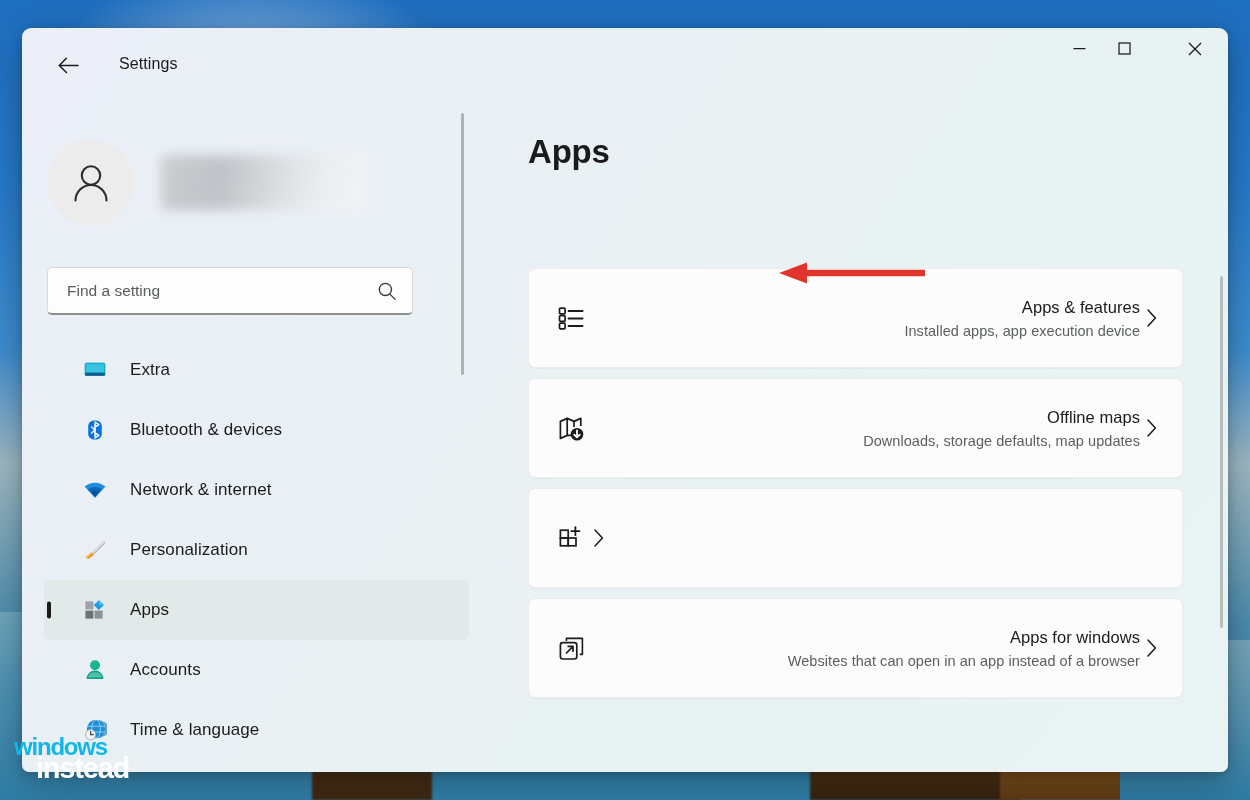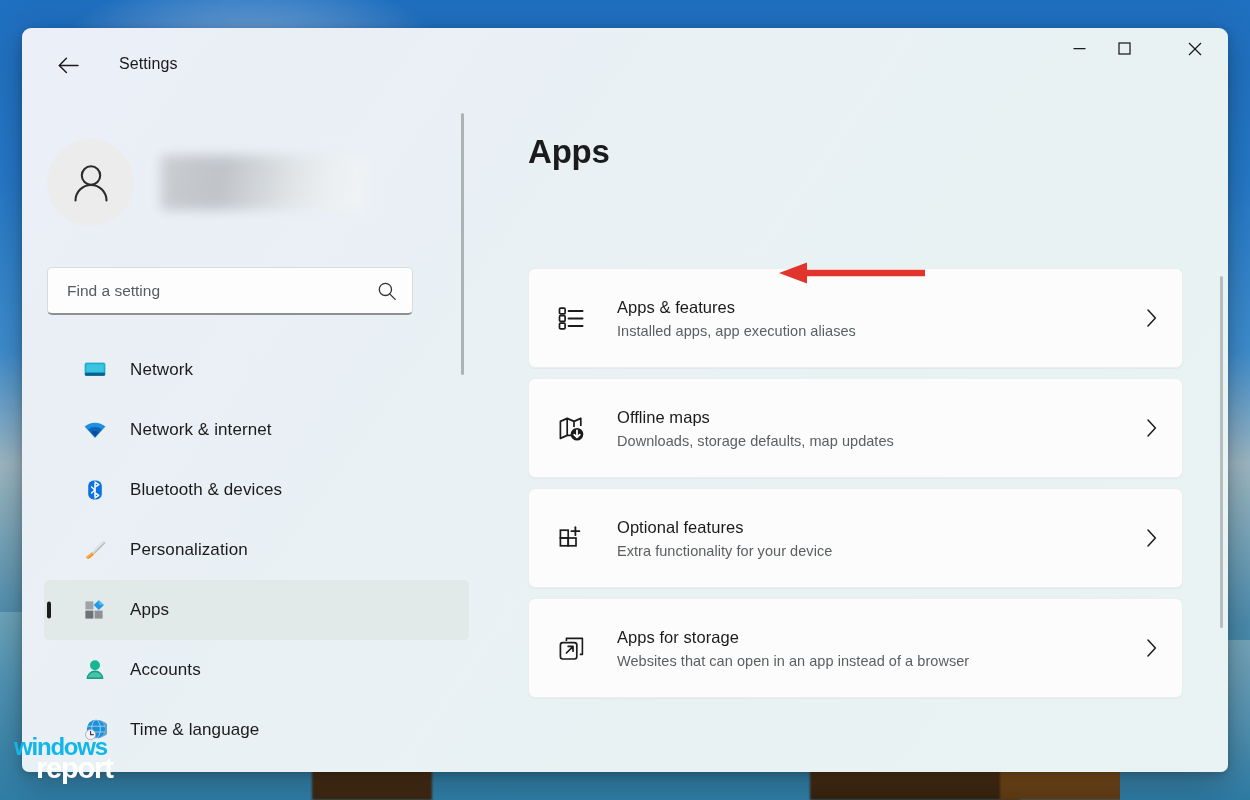--- a/index.html
+++ b/index.html
@@ -197,21 +197,21 @@
     border-radius:7px;
     display:flex; align-items:center;
     padding:0 20px 0 26px;
     cursor:pointer;
     box-shadow:0 .5px 1px rgba(0,0,0,.035);
   }
   .card-ico {
     width:32px; height:32px; flex:0 0 32px;
     display:flex; align-items:center; justify-content:center;
   }
-  .card-text { margin-left:30px; flex:1; }
+  .card-text { margin-left:30px; flex:1;text-align:right; }
   .card-title {
     font-size:16.5px; color:#1b1b1b; letter-spacing:.05px;
   }
   .card-sub {
     font-size:14.5px; color:#5b5f62; margin-top:6px; letter-spacing:.05px;
   }
   .card-chev {
     flex:0 0 22px; display:flex; align-items:center; justify-content:center;
     color:#1b1b1b;
   }
@@ -297,45 +297,45 @@
           <div class="nav-item">
 
             <span class="nav-ico">
               <svg width="24" height="24" viewBox="0 0 24 24">
                 <rect x="2" y="5" width="20" height="12.5" rx="1.4" fill="#1ab7d9"></rect>
                 <rect x="2" y="5" width="20" height="12.5" rx="1.4" fill="none" stroke="#12a0c4" stroke-width=".7"></rect>
                 <rect x="2" y="14.8" width="20" height="2.9" rx="1" fill="#0f5d8c"></rect>
                 <rect x="3.4" y="6.3" width="17.2" height="7.6" fill="#63d3e8" opacity=".45"></rect>
               </svg>
             </span>
-            <span class="nav-label">Network</span>
+            <span class="nav-label">Extra</span>
+          </div>
+
+          <div class="nav-item">
+
+            <span class="nav-ico">
+              <svg width="24" height="24" viewBox="0 0 24 24">
+                <rect x="5.2" y="2.6" width="13.6" height="18.8" rx="5.4" fill="#0b72e0"></rect>
+                <path d="M12 5.4 V18.6 M12 9.2 L15.8 6.6 L12 4 M12 14.8 L15.8 17.4 L12 20" fill="none" stroke="#fff" stroke-width="1.5" stroke-linecap="round" stroke-linejoin="round"></path>
+                <path d="M8.6 9 L12 12 L8.6 15" fill="none" stroke="#fff" stroke-width="1.5" stroke-linecap="round" stroke-linejoin="round"></path>
+              </svg>
+            </span>
+            <span class="nav-label">Bluetooth &amp; devices</span>
           </div>
 
           <div class="nav-item">
 
             <span class="nav-ico">
               <svg width="24" height="24" viewBox="0 0 24 24">
                 <path d="M1.6 8.6 A16 16 0 0 1 22.4 8.6 L12 20 Z" fill="#1e8fe0"></path>
                 <path d="M5.1 11.5 A11 11 0 0 1 18.9 11.5 L12 19 Z" fill="#0d63b8"></path>
                 <path d="M8.3 14.2 A6.4 6.4 0 0 1 15.7 14.2 L12 18.6 Z" fill="#0b4d96"></path>
               </svg>
             </span>
             <span class="nav-label">Network &amp; internet</span>
-          </div>
-
-          <div class="nav-item">
-
-            <span class="nav-ico">
-              <svg width="24" height="24" viewBox="0 0 24 24">
-                <rect x="5.2" y="2.6" width="13.6" height="18.8" rx="5.4" fill="#0b72e0"></rect>
-                <path d="M12 5.4 V18.6 M12 9.2 L15.8 6.6 L12 4 M12 14.8 L15.8 17.4 L12 20" fill="none" stroke="#fff" stroke-width="1.5" stroke-linecap="round" stroke-linejoin="round"></path>
-                <path d="M8.6 9 L12 12 L8.6 15" fill="none" stroke="#fff" stroke-width="1.5" stroke-linecap="round" stroke-linejoin="round"></path>
-              </svg>
-            </span>
-            <span class="nav-label">Bluetooth &amp; devices</span>
           </div>
 
           <div class="nav-item">
 
             <span class="nav-ico">
               <svg width="24" height="24" viewBox="0 0 24 24">
                 <path d="M20.3 2.8 L9.4 13.7 L11.6 15.9 L22.5 5 Z" fill="#b9bcc0"></path>
                 <path d="M20.3 2.8 L9.4 13.7 L10.5 14.8 L21.4 3.9 Z" fill="#e3e5e7"></path>
                 <path d="M8.9 14.2 L11.1 16.4 L6.6 20.3 Q3.6 21.8 3.1 19 Z" fill="#f08a1d"></path>
                 <path d="M8.9 14.2 L10 15.3 L5.1 19.7 Q3.5 20.6 3.1 19 Z" fill="#f7b34a"></path>
@@ -401,21 +401,21 @@
                 <rect x="2.5" y="4.2" width="5.6" height="5.6" rx="1" fill="none" stroke="#1b1b1b" stroke-width="1.7"></rect>
                 <rect x="2.5" y="11.7" width="5.6" height="5.6" rx="1" fill="none" stroke="#1b1b1b" stroke-width="1.7"></rect>
                 <rect x="2.5" y="19.2" width="5.6" height="5.6" rx="1" fill="none" stroke="#1b1b1b" stroke-width="1.7"></rect>
                 <line x1="11.6" y1="7" x2="25.5" y2="7" stroke="#1b1b1b" stroke-width="2" stroke-linecap="round"></line>
                 <line x1="11.6" y1="14.5" x2="25.5" y2="14.5" stroke="#1b1b1b" stroke-width="2" stroke-linecap="round"></line>
                 <line x1="11.6" y1="22" x2="25.5" y2="22" stroke="#1b1b1b" stroke-width="2" stroke-linecap="round"></line>
               </svg>
             </span>
             <span class="card-text">
               <span class="card-title" style="display:block">Apps &amp; features</span>
-              <span class="card-sub" style="display:block">Installed apps, app execution aliases</span>
+              <span class="card-sub" style="display:block">Installed apps, app execution device</span>
             </span>
             <span class="card-chev">
               <svg width="13" height="20" viewBox="0 0 13 20">
                 <path d="M3 2 L10.4 10 L3 18" fill="none" stroke="#1b1b1b" stroke-width="1.5" stroke-linecap="round" stroke-linejoin="round"></path>
               </svg>
             </span>
           </div>
 
 
           <div class="card">
@@ -442,41 +442,37 @@
           <div class="card">
             <span class="card-ico">
               <svg width="29" height="29" viewBox="0 0 29 29">
                 <rect x="3.4" y="6.2" width="7.8" height="7.8" fill="none" stroke="#1b1b1b" stroke-width="1.7"></rect>
                 <rect x="3.4" y="14" width="7.8" height="7.8" fill="none" stroke="#1b1b1b" stroke-width="1.7"></rect>
                 <rect x="11.2" y="14" width="7.8" height="7.8" fill="none" stroke="#1b1b1b" stroke-width="1.7"></rect>
                 <line x1="18.4" y1="3.2" x2="18.4" y2="11.2" stroke="#1b1b1b" stroke-width="1.8" stroke-linecap="round"></line>
                 <line x1="14.4" y1="7.2" x2="22.4" y2="7.2" stroke="#1b1b1b" stroke-width="1.8" stroke-linecap="round"></line>
               </svg>
             </span>
-            <span class="card-text">
-              <span class="card-title" style="display:block">Optional features</span>
-              <span class="card-sub" style="display:block">Extra functionality for your device</span>
-            </span>
             <span class="card-chev">
               <svg width="13" height="20" viewBox="0 0 13 20">
                 <path d="M3 2 L10.4 10 L3 18" fill="none" stroke="#1b1b1b" stroke-width="1.5" stroke-linecap="round" stroke-linejoin="round"></path>
               </svg>
             </span>
           </div>
 
           <div class="card">
             <span class="card-ico">
               <svg width="29" height="29" viewBox="0 0 29 29">
                 <path d="M9.4 7 V4.4 h16 v16 h-2.6" fill="none" stroke="#1b1b1b" stroke-width="1.6" stroke-linejoin="round"></path>
                 <rect x="3.4" y="8.6" width="16.4" height="16.4" rx="2.4" fill="none" stroke="#1b1b1b" stroke-width="1.7"></rect>
                 <path d="M9.4 19 L15.6 12.8 M11.2 12.4 H16 V17.2" fill="none" stroke="#1b1b1b" stroke-width="1.7" stroke-linecap="round" stroke-linejoin="round"></path>
               </svg>
             </span>
             <span class="card-text">
-              <span class="card-title" style="display:block">Apps for storage</span>
+              <span class="card-title" style="display:block">Apps for windows</span>
               <span class="card-sub" style="display:block">Websites that can open in an app instead of a browser</span>
             </span>
             <span class="card-chev">
               <svg width="13" height="20" viewBox="0 0 13 20">
                 <path d="M3 2 L10.4 10 L3 18" fill="none" stroke="#1b1b1b" stroke-width="1.5" stroke-linecap="round" stroke-linejoin="round"></path>
               </svg>
             </span>
           </div>
 
         </div>
@@ -487,15 +483,15 @@
     </div>
 
     <svg id="annotation-arrow" viewBox="0 0 152 28">
       <line x1="148" y1="14" x2="28" y2="14" stroke="#e0342c" stroke-width="6.4" stroke-linecap="butt"></line>
       <path d="M2 14 L30 3.4 L30 24.6 Z" fill="#e0342c"></path>
     </svg>
   </div>
 
   <div id="watermark">
     <span class="wm-1">windows</span>
-    <span class="wm-2">report</span>
+    <span class="wm-2">instead</span>
   </div>
 </div>
 
 </body></html>

